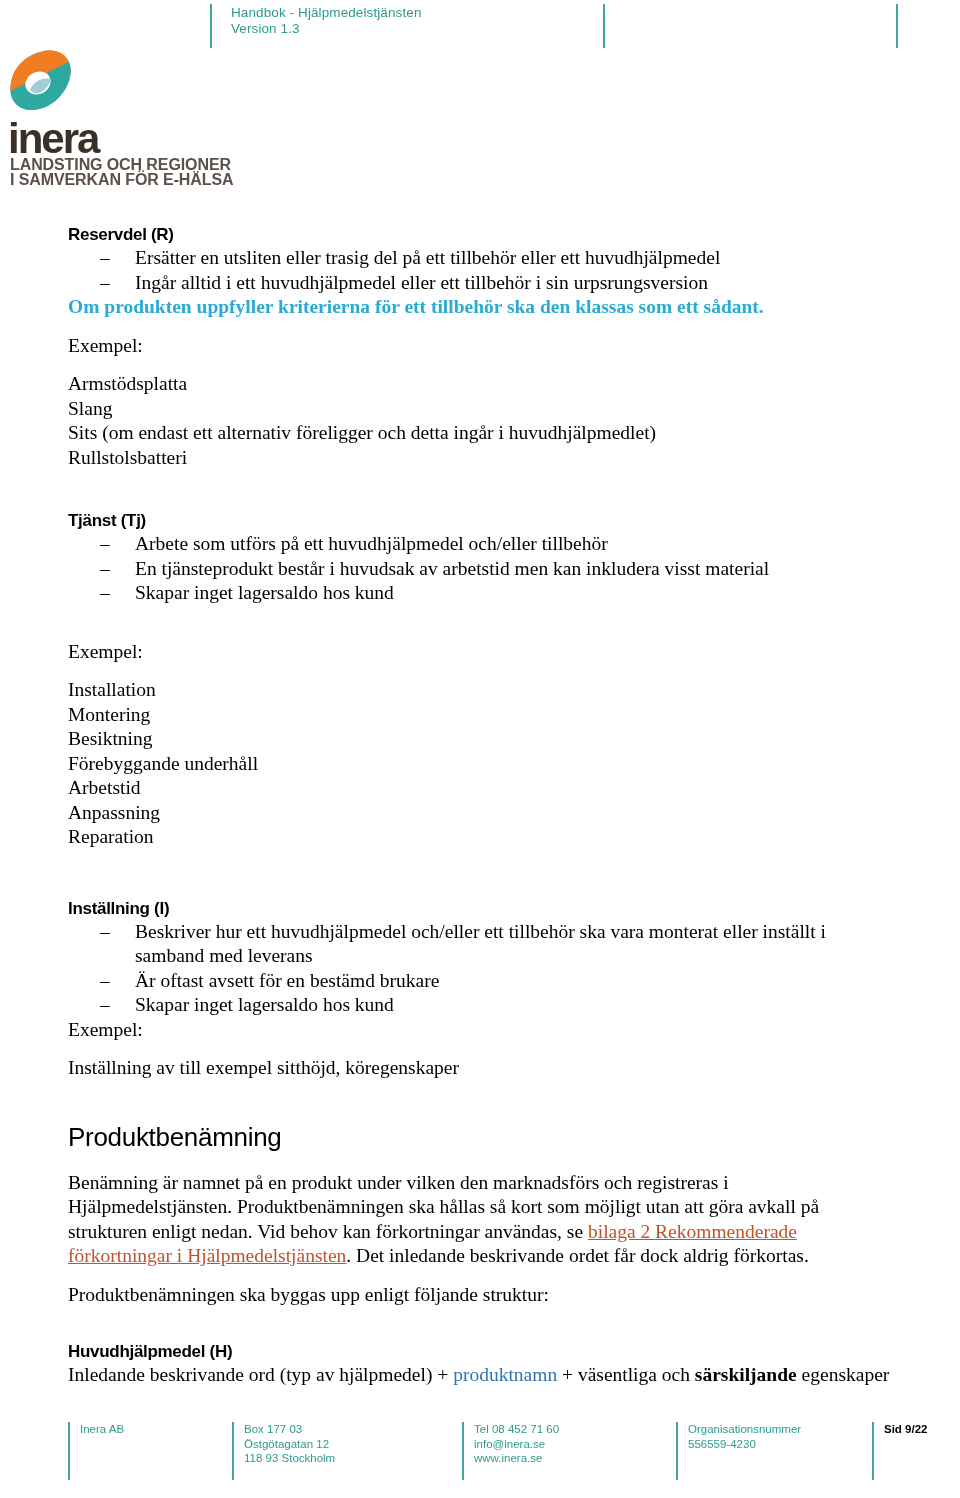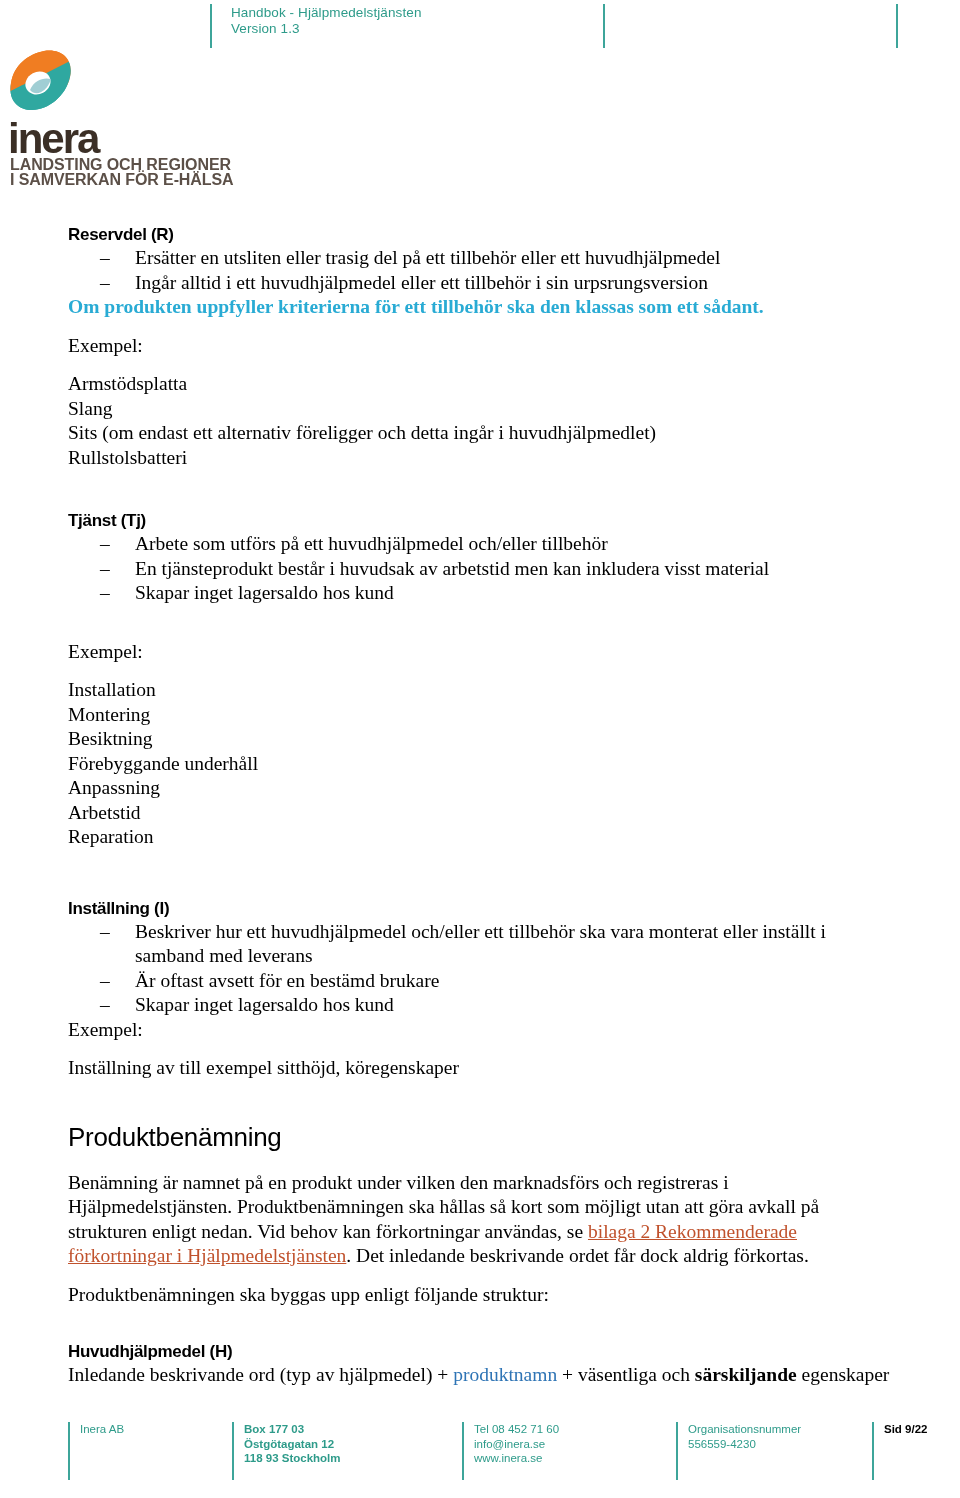--- a/index.html
+++ b/index.html
@@ -156,21 +156,21 @@
     height: 58px;
     font-family: "Liberation Sans", sans-serif;
     font-size: 11.5px;
     line-height: 14.5px;
     color: #2e9b8a;
     padding-left: 10px;
     border-left: 2px solid #3da59a;
     white-space: nowrap;
   }
   .ft-col.c1 { left: 68px;  width: 120px; }
-  .ft-col.c2 { left: 232px; width: 140px; font-weight: bold; }
+  .ft-col.c2 { left: 232px; width: 140px; }
   .ft-col.c3 { left: 462px; width: 140px; }
   .ft-col.c4 { left: 676px; width: 160px; }
   .ft-col.c5 { left: 872px; width: 80px; color: #000000; font-weight: bold; }
   .ft-line { display: block; }
 </style>
 </head>
 <body>
 
 <div class="page-header">
   <div class="hdr-rule r1"></div>
@@ -233,22 +233,22 @@
     <li><span class="dash">–</span><span>En tjänsteprodukt består i huvudsak av arbetstid men kan inkludera visst material</span></li>
     <li><span class="dash">–</span><span>Skapar inget lagersaldo hos kund</span></li>
   </ul>
   <div class="sp-34"></div>
   <p class="body">Exempel:</p>
   <div class="sp-14"></div>
   <p class="body">Installation</p>
   <p class="body">Montering</p>
   <p class="body">Besiktning</p>
   <p class="body">Förebyggande underhåll</p>
+  <p class="body">Arbetstid</p>
   <p class="body">Anpassning</p>
-  <p class="body">Arbetstid</p>
   <p class="body">Reparation</p>
 
   <div class="sp-48"></div>
 
   <h2 class="sec-head">Inställning (I)</h2>
   <ul class="dash-list">
     <li><span class="dash">–</span><span>Beskriver hur ett huvudhjälpmedel och/eller ett tillbehör ska vara monterat eller inställt i samband med leverans</span></li>
     <li><span class="dash">–</span><span>Är oftast avsett för en bestämd brukare</span></li>
     <li><span class="dash">–</span><span>Skapar inget lagersaldo hos kund</span></li>
   </ul>

